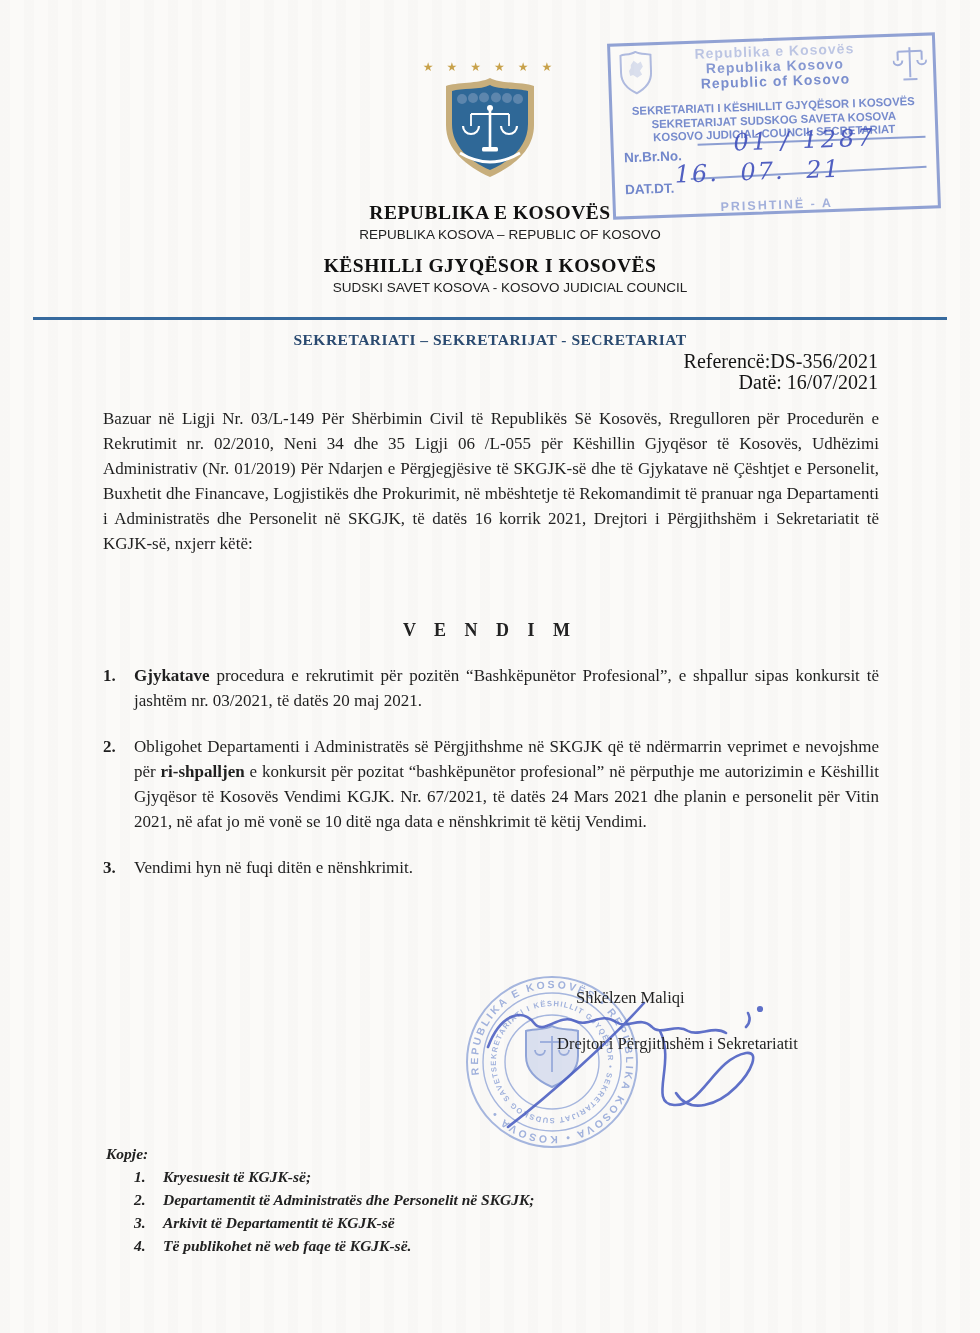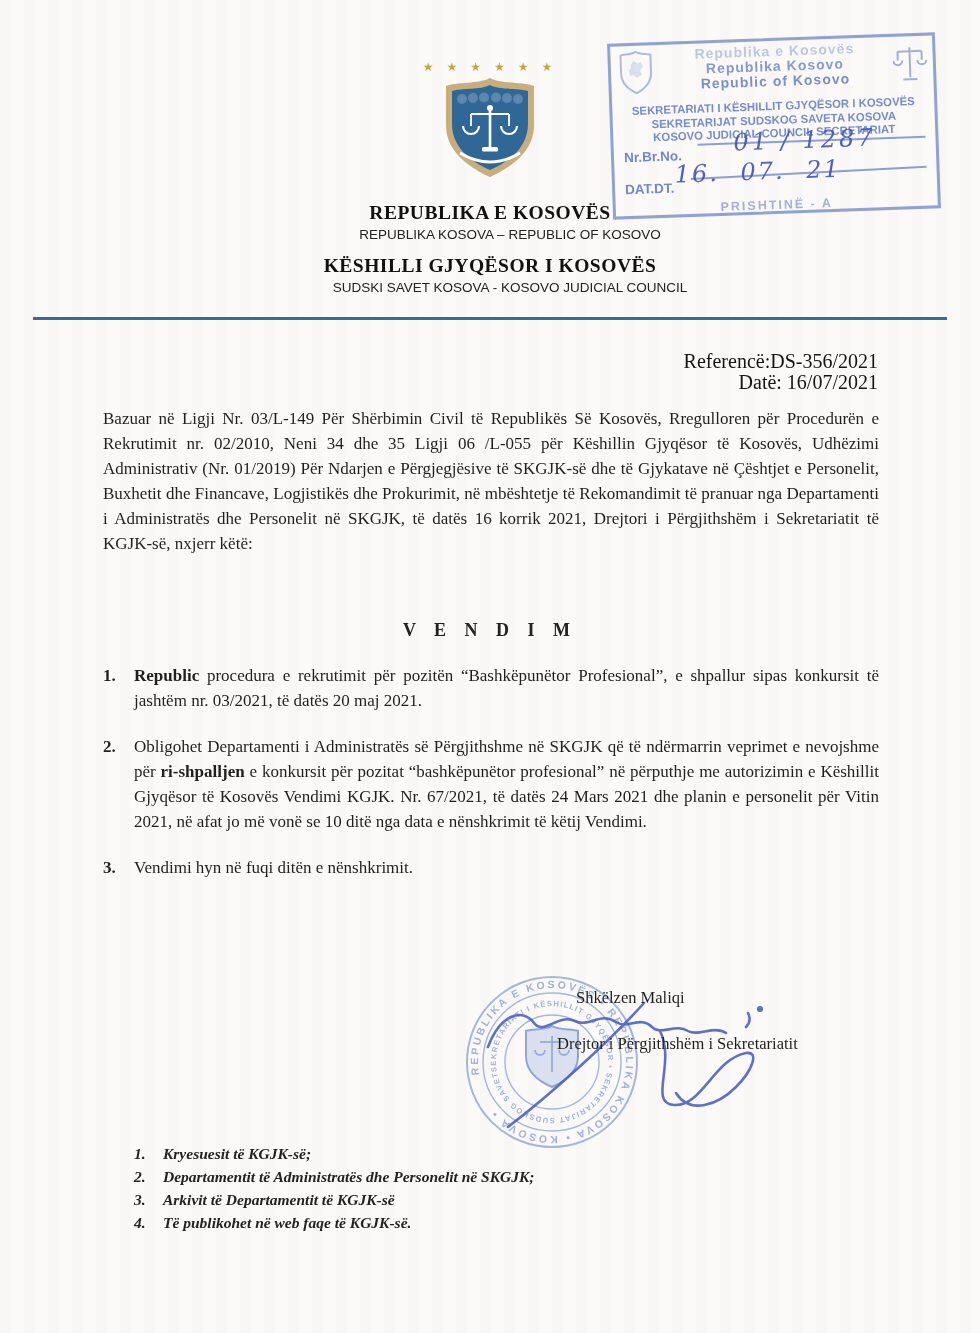--- a/index.html
+++ b/index.html
@@ -133,34 +133,35 @@
   </div>
 
   <div class="doc-header">
     <div class="t-main">REPUBLIKA E KOSOVËS</div>
     <div class="t-sub">REPUBLIKA KOSOVA – REPUBLIC OF KOSOVO</div>
     <div class="t-gap"></div>
     <div class="t-main">KËSHILLI GJYQËSOR I KOSOVËS</div>
     <div class="t-sub">SUDSKI SAVET KOSOVA - KOSOVO JUDICIAL COUNCIL</div>
   </div>
   <div class="rule"></div>
+  <div class="secretariat">SEKRETARIATI – SEKRETARIJAT - SECRETARIAT</div>
 
   <div class="ref-block">
     <div>Referencë:DS-356/2021</div>
     <div>Datë: 16/07/2021</div>
   </div>
 
   <div class="intro">Bazuar në Ligji Nr. 03/L-149 Për Shërbimin Civil të Republikës Së Kosovës, Rregulloren për Procedurën e Rekrutimit nr. 02/2010, Neni 34 dhe 35 Ligji 06 /L-055 për Këshillin Gjyqësor të Kosovës, Udhëzimi Administrativ (Nr. 01/2019) Për Ndarjen e Përgjegjësive të SKGJK-së dhe të Gjykatave në Çështjet e Personelit, Buxhetit dhe Financave, Logjistikës dhe Prokurimit, në mbështetje të Rekomandimit të pranuar nga Departamenti i Administratës dhe Personelit në SKGJK, të datës 16 korrik 2021, Drejtori i Përgjithshëm i Sekretariatit të KGJK-së, nxjerr këtë:</div>
 
   <div class="vendim">V E N D I M</div>
 
   <div class="items">
     <div class="item">
       <div class="no">1.</div>
-      <div class="tx"><span></span><b>Republic</b><span> procedura e rekrutimit për pozitën “Bashkëpunëtor Profesional”, e shpallur sipas konkursit të jashtëm nr. 03/2021, të datës 20 maj 2021.</span></div>
+      <div class="tx"><span></span><b>Gjykatave</b><span> procedura e rekrutimit për pozitën “Bashkëpunëtor Profesional”, e shpallur sipas konkursit të jashtëm nr. 03/2021, të datës 20 maj 2021.</span></div>
     </div>
     <div class="item">
       <div class="no">2.</div>
       <div class="tx"><span>Obligohet Departamenti i Administratës së Përgjithshme në SKGJK që të ndërmarrin veprimet e nevojshme për </span><b>ri-shpalljen</b><span> e konkursit për pozitat “bashkëpunëtor profesional” në përputhje me autorizimin e Këshillit Gjyqësor të Kosovës Vendimi KGJK. Nr. 67/2021, të datës 24 Mars 2021 dhe planin e personelit për Vitin 2021, në afat jo më vonë se 10 ditë nga data e nënshkrimit të këtij Vendimi.</span></div>
     </div>
     <div class="item">
       <div class="no">3.</div>
       <div class="tx"><span>Vendimi hyn në fuqi ditën e nënshkrimit.</span><b></b><span></span></div>
     </div>
   </div>
@@ -197,20 +198,21 @@
       <path d="M230 56 C246 88 218 128 244 130 C272 132 284 84 316 78 C330 76 322 96 306 112 C288 130 260 140 246 118"></path>
       <path d="M318 38 q 4 8 -2 14"></path>
       <circle cx="330" cy="34" r="1.8" fill="#4a5ec2"></circle>
     </g>
   </svg>
 
   <div class="sig-name">Shkëlzen Maliqi</div>
   <div class="sig-title">Drejtor i Përgjithshëm i Sekretariatit</div>
 
   <div class="copies">
+    <div>Kopje:</div>
     <div class="c-item">
       <span class="c-no">1.</span>
       <span>Kryesuesit të KGJK-së;</span>
     </div>
     <div class="c-item">
       <span class="c-no">2.</span>
       <span>Departamentit të Administratës dhe Personelit në SKGJK;</span>
     </div>
     <div class="c-item">
       <span class="c-no">3.</span>

